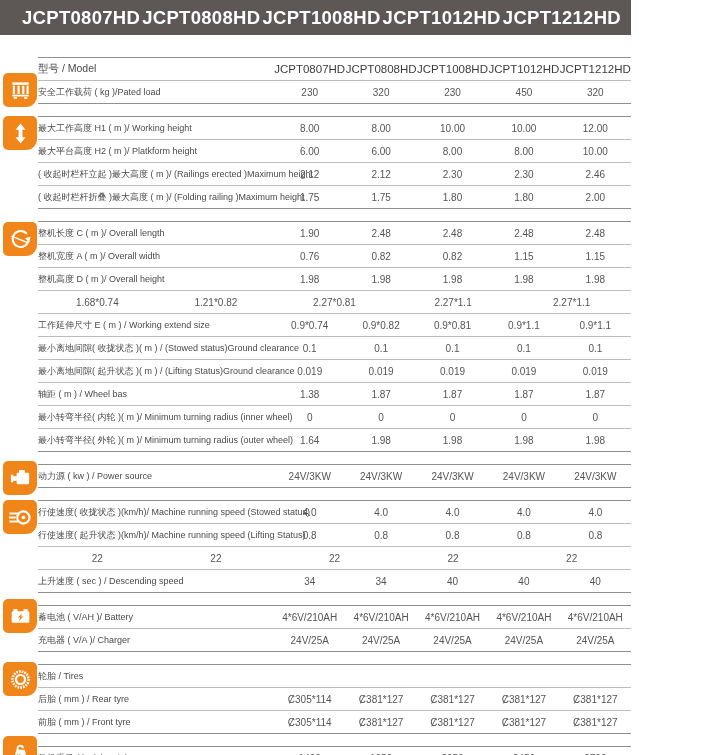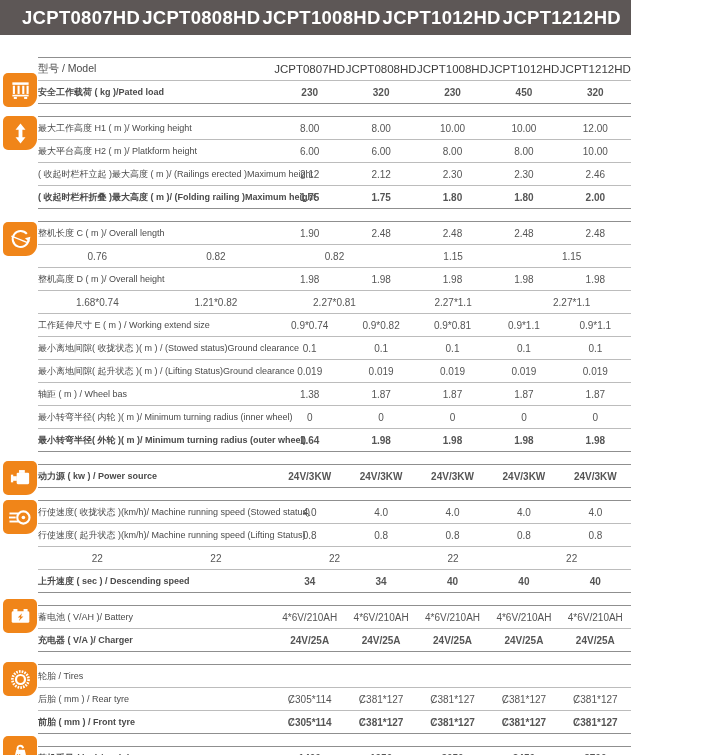--- a/index.html
+++ b/index.html
@@ -27,21 +27,21 @@
   .icon-slot svg{width:23px;height:23px;display:block;}
   .section:nth-child(1) .icon-slot{top:16px;}
   .section:nth-child(3) .icon-slot{top:1px;}
   .section:nth-child(4) .icon-slot{top:-3px;}
   .section:nth-child(6) .icon-slot{top:-6px;}
   .section:nth-child(7) .icon-slot{top:-2px;}
   .section:nth-child(8) .icon-slot{top:-10px;}
 
   .rows{border-top:1px solid var(--line-dark);}
   .row{display:flex;align-items:center;height:22px;border-bottom:1px solid var(--line-light);}
-  .row:last-child{border-bottom-color:var(--line-dark);font-weight:bold;}
+  .row:last-child{border-bottom-color:var(--line-dark);}
   .row .label{width:236px;flex:none;font-size:9px;color:var(--label);
     white-space:nowrap;overflow:visible;}
   .row .val{flex:1;text-align:center;font-size:10px;color:var(--value);white-space:nowrap;}
   .row.model{height:22px;}
   .row.model .label{font-size:10.5px;}
   .row.model .val{font-size:11.5px;color:#3D3D3D;}
 </style>
 </head>
 <body>
 
@@ -140,20 +140,21 @@
         <div class="rows">
           <div class="row">
             <div class="label">整机长度 C ( m )/ Overall length</div>
             <div class="val">1.90</div>
             <div class="val">2.48</div>
             <div class="val">2.48</div>
             <div class="val">2.48</div>
             <div class="val">2.48</div>
           </div>
           <div class="row">
+            <div class="label">整机宽度 A ( m )/ Overall width</div>
             <div class="val">0.76</div>
             <div class="val">0.82</div>
             <div class="val">0.82</div>
             <div class="val">1.15</div>
             <div class="val">1.15</div>
           </div>
           <div class="row">
             <div class="label">整机高度 D ( m )/ Overall height</div>
             <div class="val">1.98</div>
             <div class="val">1.98</div>

